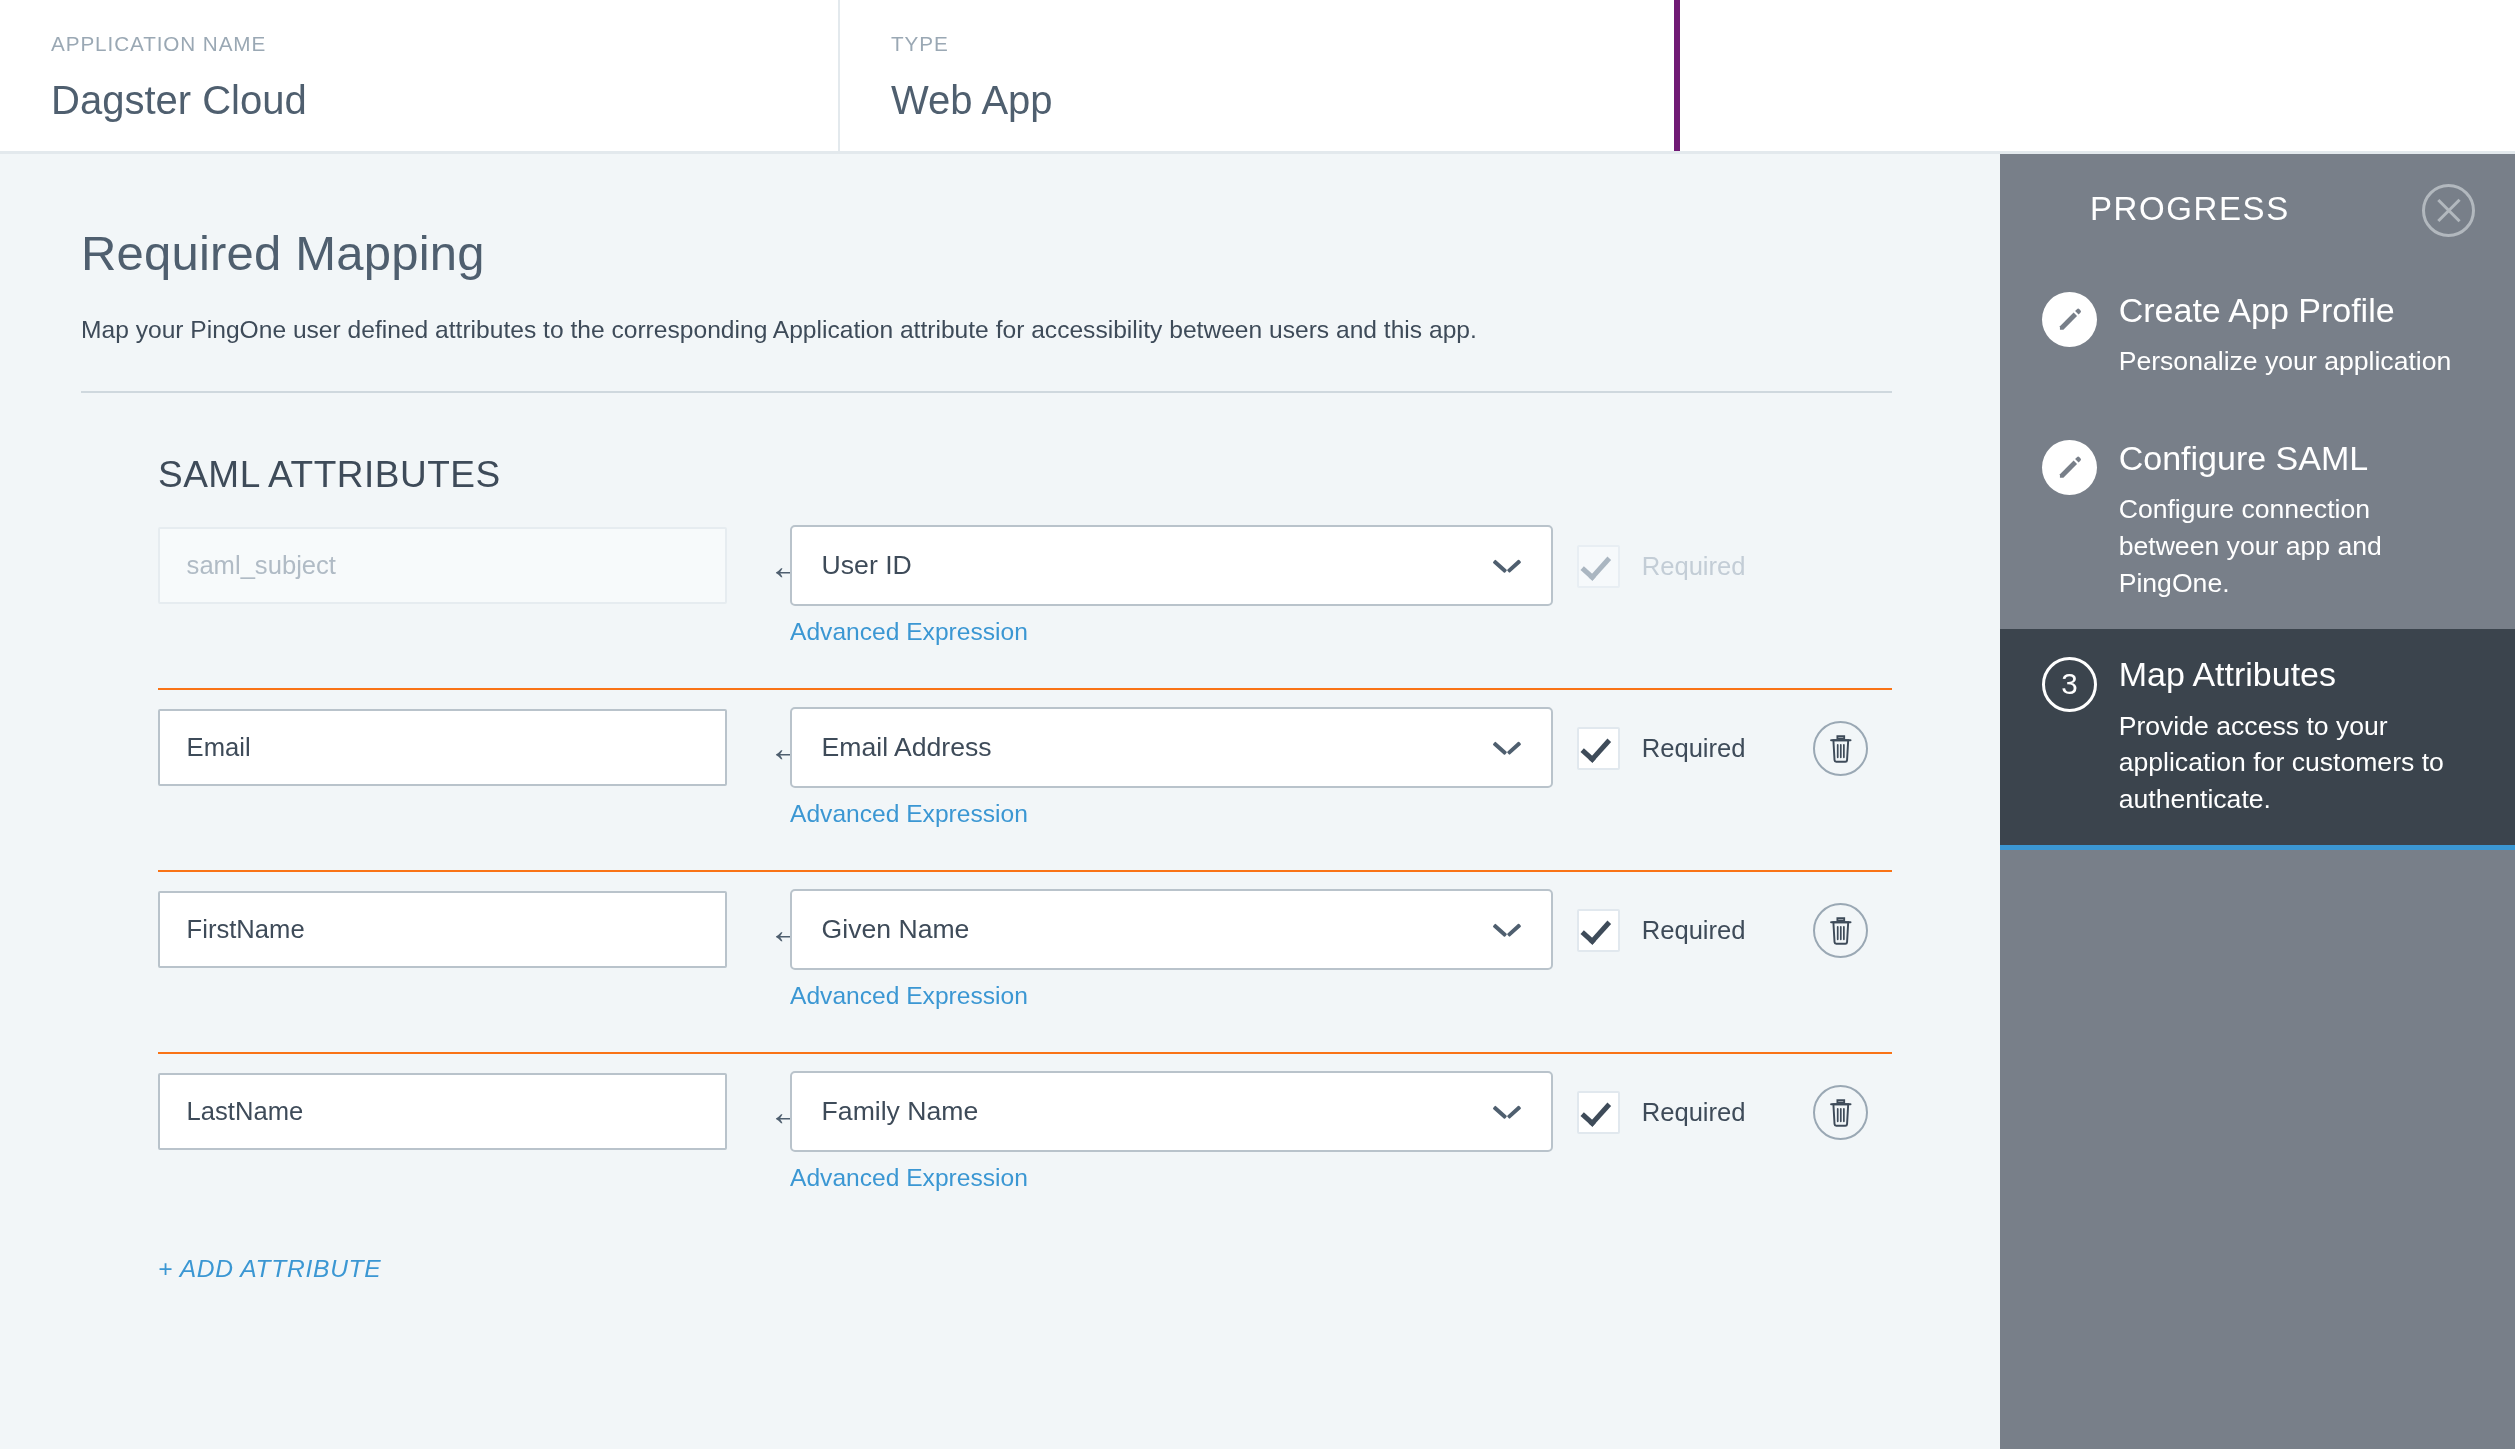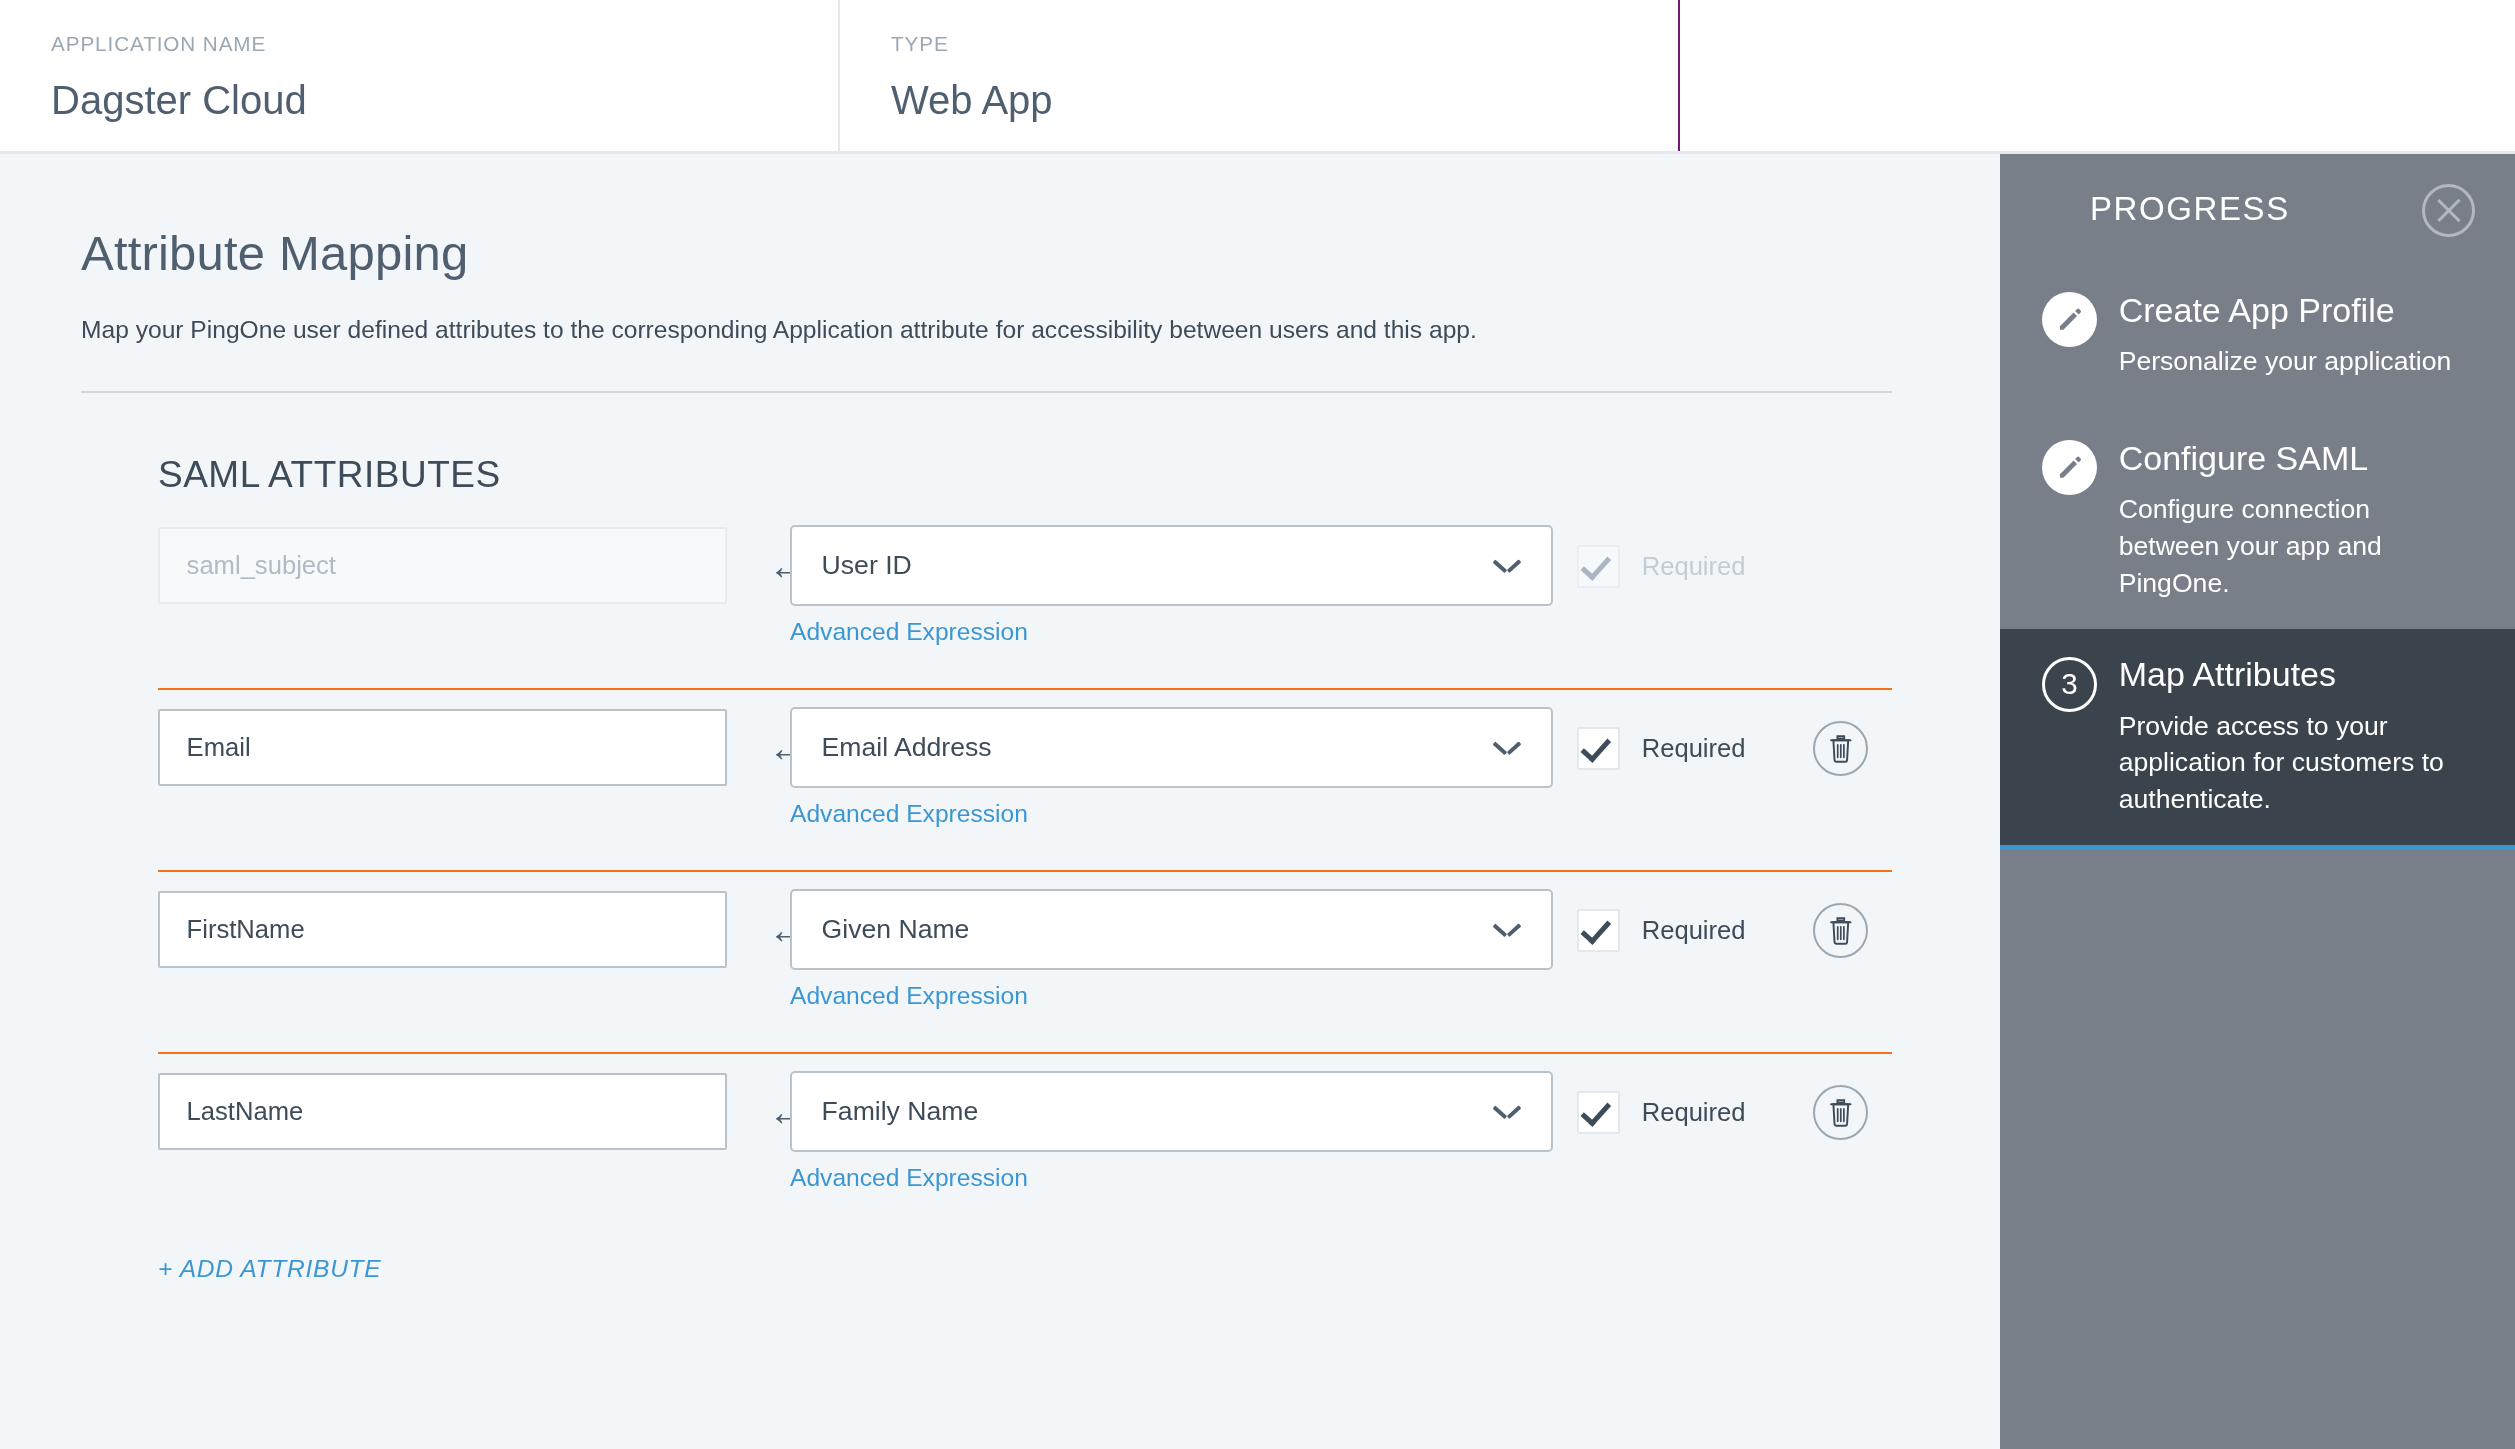--- a/index.html
+++ b/index.html
@@ -34,21 +34,21 @@
     z-index: 5;
   }
   .header-cell {
     height: 151px;
     padding: 19.7px 0 0 51px;
     display: flex;
     flex-direction: column;
     justify-content: flex-start;
   }
   .header-cell.c1 { width: 840px; border-right: 2px solid #e3e9ed; }
-  .header-cell.c2 { width: 840px; border-right: 2px solid #701a75; }
+  .header-cell.c2 { width: 840px; border-right: 6px solid #701a75; }
   .header-cell.c3 { width: 835px; }
 
   .header-label {
     font-size: 20.7px;
     letter-spacing: 0.9px;
     color: #9aa8b4;
     font-weight: 400;
     margin-top: 12.8px;
   }
   .header-value {
@@ -374,21 +374,21 @@
       <div class="header-value">Dagster Cloud</div>
     </div>
     <div class="header-cell c2">
       <div class="header-label">TYPE</div>
       <div class="header-value">Web App</div>
     </div>
   </div>
 
   <div class="main">
 
-    <div class="page-title">Attribute Mapping</div>
+    <div class="page-title">Required Mapping</div>
     <div class="page-subtitle">Map your PingOne user defined attributes to the corresponding Application attribute for accessibility between users and this app.</div>
     <div class="title-rule"></div>
 
     <div class="section-title">SAML ATTRIBUTES</div>
 
 
     <div class="rows">
 
       <div class="attr-row">
         <div class="attr-input disabled">saml_subject</div>

